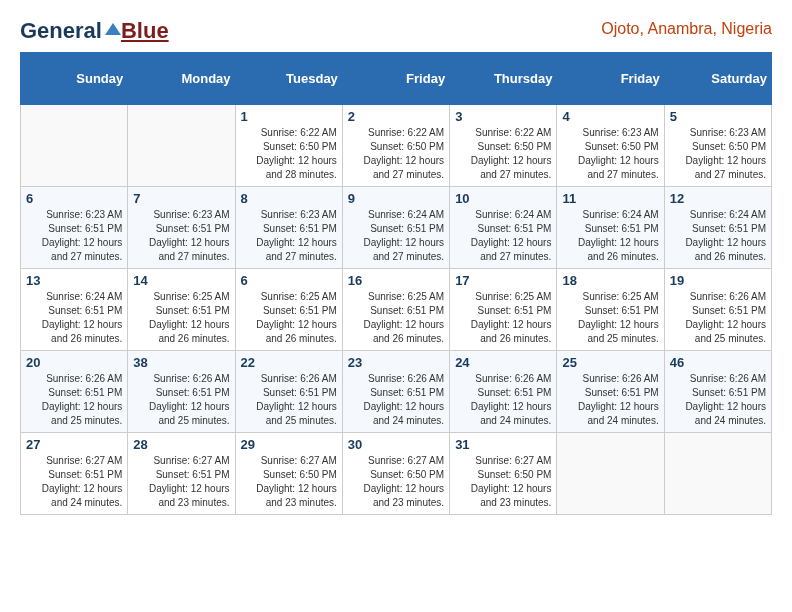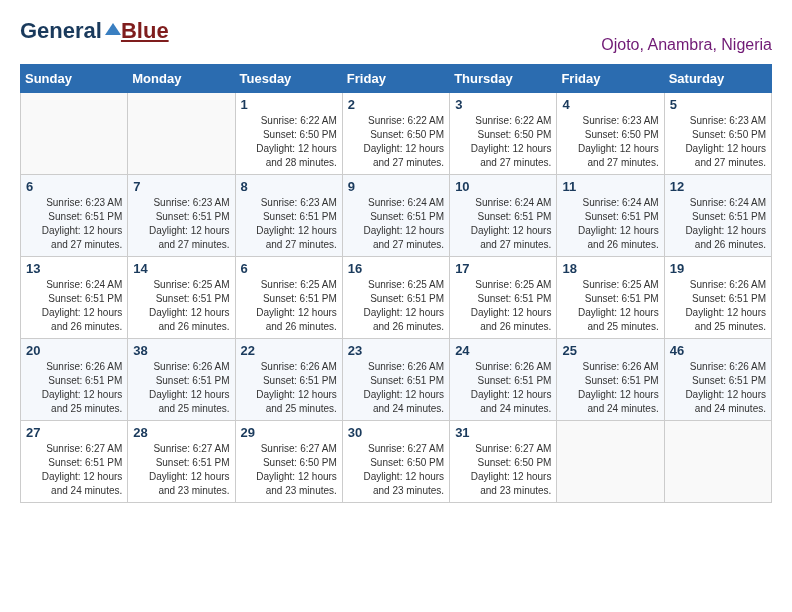--- a/index.html
+++ b/index.html
@@ -32,33 +32,32 @@
       text-align: right;
     }
     .month-title {
       font-size: 42px;
       font-weight: bold;
       color: #1a3a5c;
       line-height: 1.1;
     }
     .location {
       font-size: 16px;
-      color: #701a75;
-      margin-top: 16px;
+      color: #c2410c;
     }
     .calendar-table {
       width: 100%;
       border-collapse: collapse;
       border: 1px solid #ccc;
     }
     .calendar-table th {
       background-color: #2b6cb0;
       color: #fff;
-      text-align: left;
-      padding: 6px 4px;
+      text-align: right;
+      padding: 18px 4px;
       font-size: 13px;
       font-weight: bold;
       border: 1px solid #2b6cb0;
       margin-top: 24px;
     }
     .calendar-table td {
       vertical-align: top;
       border: 1px solid #ccc;
       padding: 4px 5px;
       width: calc(100% / 7);

